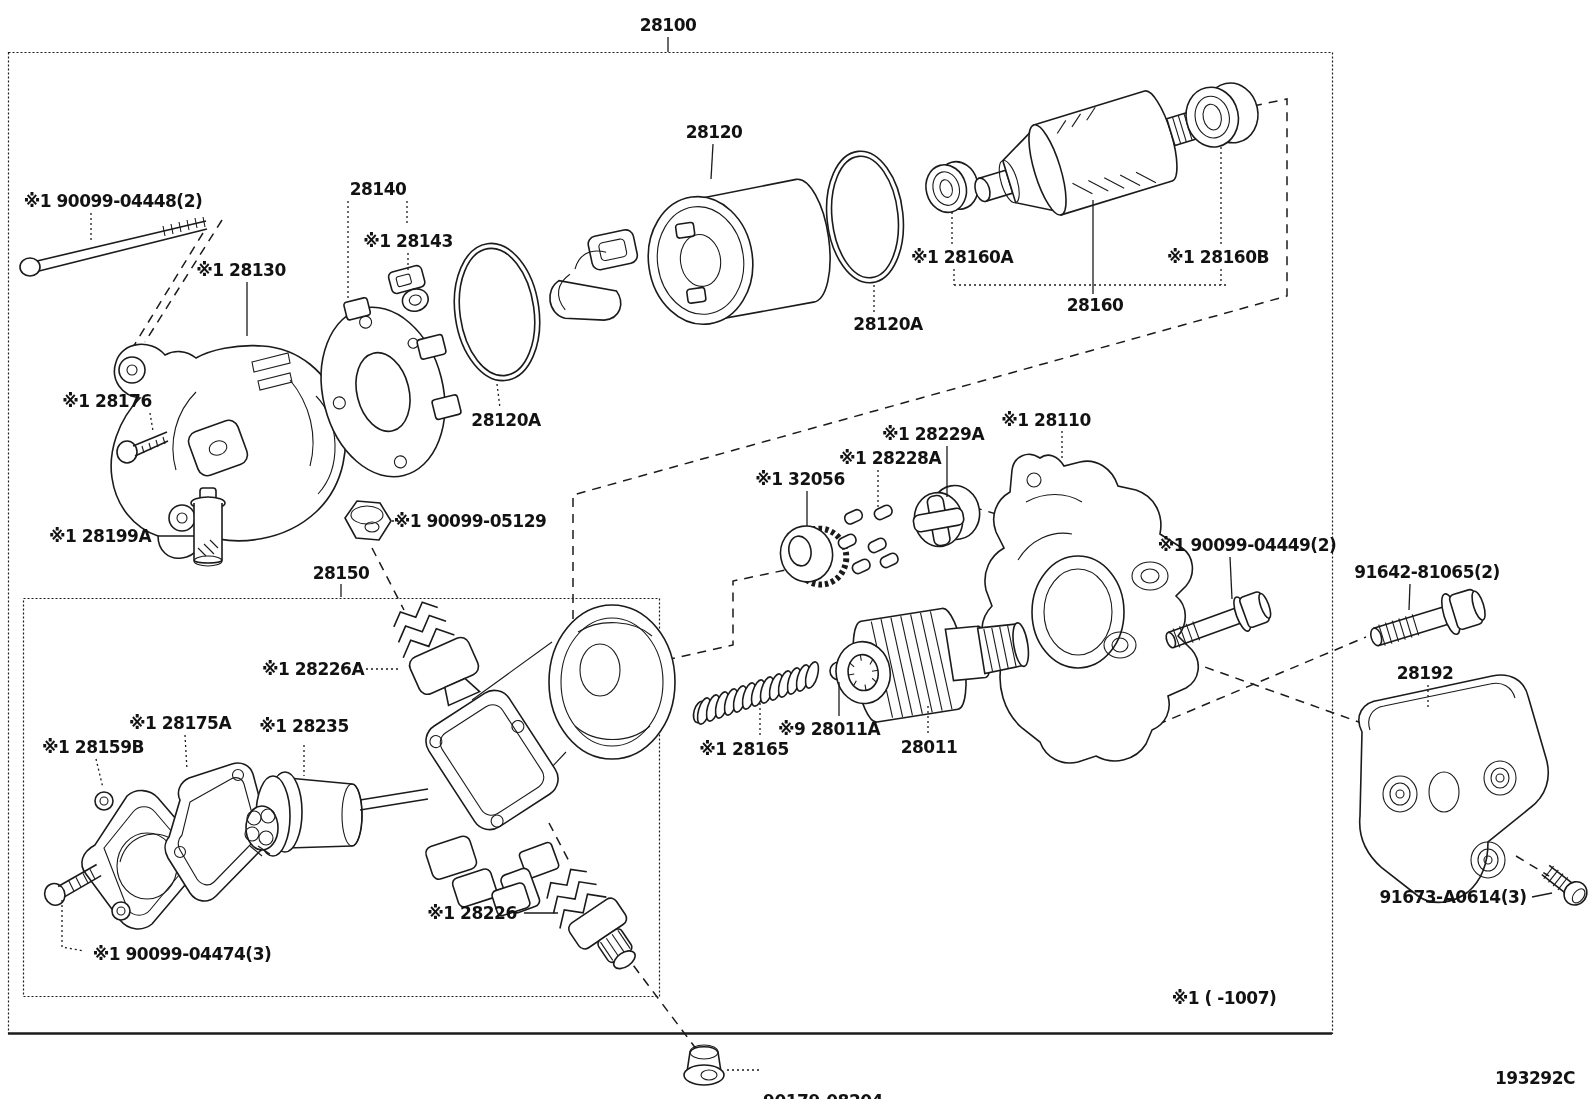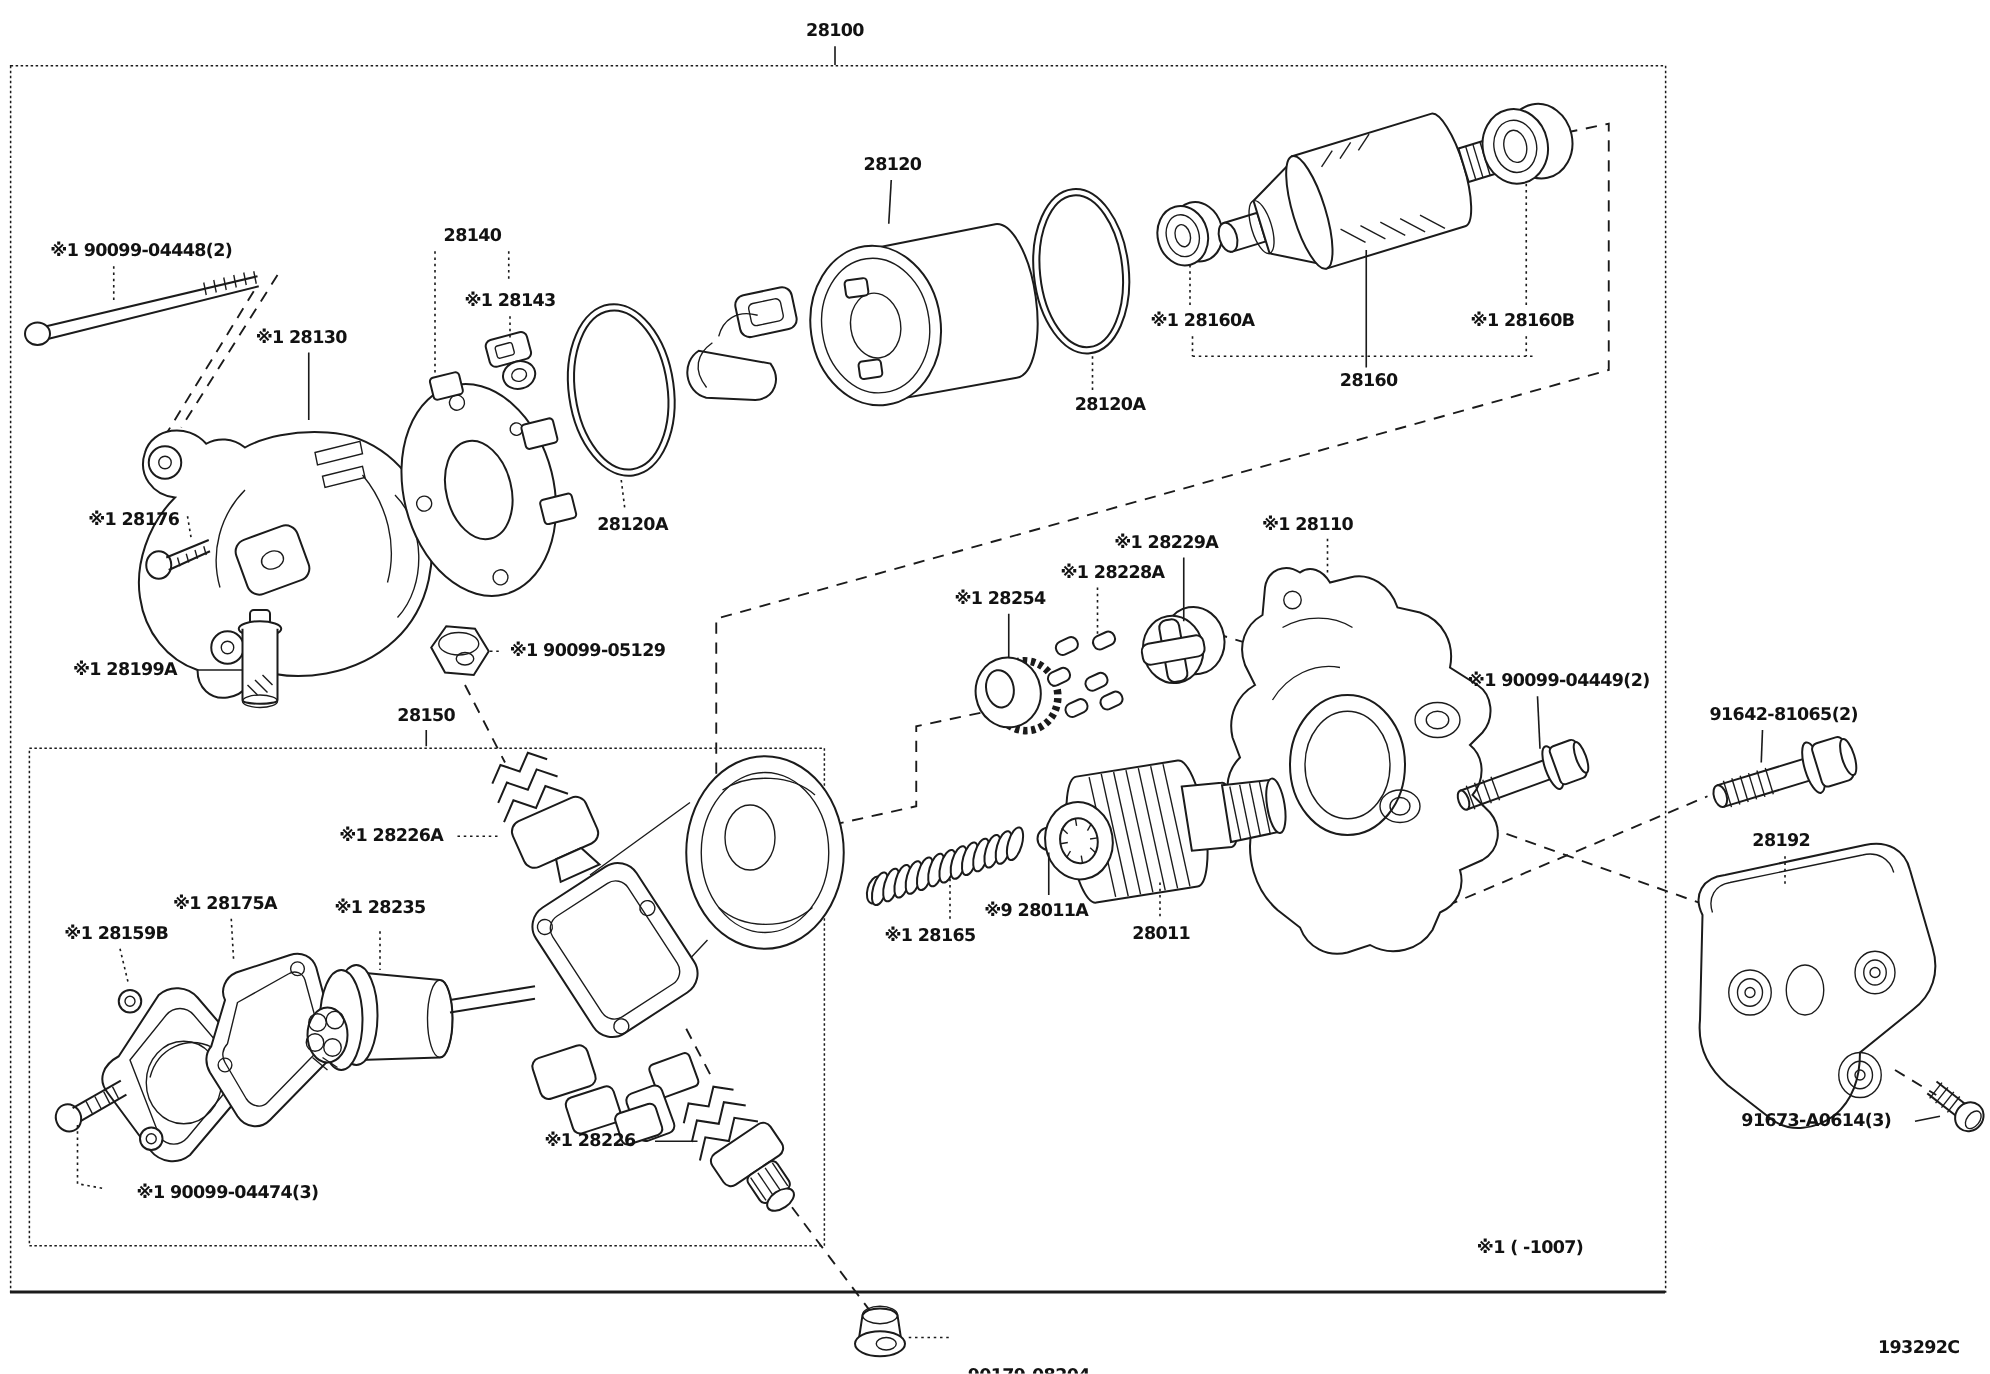--- a/index.html
+++ b/index.html
@@ -1,20 +1,20 @@
 <!DOCTYPE html>
 <html><head>
 <meta charset="utf-8">
 <style>
   html,body{margin:0;padding:0;background:#fff;}
   .stage{position:relative;width:1592px;height:1099px;background:#fff;overflow:hidden;
          font-family:"DejaVu Sans","Liberation Sans",sans-serif;}
   .stage svg{position:absolute;left:0;top:0;}
   .lbl{position:absolute;transform:translate(-50%,-50%);white-space:nowrap;
-       font-weight:bold;font-size:14px;letter-spacing:-0.5px;color:#121212;}
+       font-weight:bold;font-size:17px;letter-spacing:-0.5px;color:#121212;}
   svg *{vector-effect:non-scaling-stroke;}
   .ln{stroke:#1b1b1b;fill:none;stroke-width:1.6;}
   .w{stroke:#1b1b1b;fill:#fff;stroke-width:1.6;}
   .thin{stroke:#1b1b1b;fill:none;stroke-width:1.1;}
   .lead{stroke:#1b1b1b;fill:none;stroke-width:1.3;}
   .leadd{stroke:#1b1b1b;fill:none;stroke-width:1.3;stroke-dasharray:2,3;}
   .dash{stroke:#1b1b1b;fill:none;stroke-width:1.5;stroke-dasharray:9,7;}
   .boxd{stroke:#1b1b1b;fill:none;stroke-width:1.2;stroke-dasharray:2,2;}
 </style>
 </head>
@@ -503,34 +503,34 @@
     <line x1="1532" y1="897" x2="1552" y2="893" class="lead"></line>
     <line x1="727" y1="1070" x2="760" y2="1070" class="leadd"></line>
   </g>
 </svg>
 
   <div class="lbl" style="left:668px;top:25px">28100</div>
   <div class="lbl" style="left:113px;top:201px">※1 90099-04448(2)</div>
   <div class="lbl" style="left:378px;top:189px">28140</div>
   <div class="lbl" style="left:408px;top:241px">※1 28143</div>
   <div class="lbl" style="left:241px;top:270px">※1 28130</div>
-  <div class="lbl" style="left:107px;top:416px">※1 28176</div>
+  <div class="lbl" style="left:107px;top:401px">※1 28176</div>
   <div class="lbl" style="left:100px;top:536px">※1 28199A</div>
   <div class="lbl" style="left:470px;top:521px">※1 90099-05129</div>
   <div class="lbl" style="left:341px;top:573px">28150</div>
   <div class="lbl" style="left:714px;top:132px">28120</div>
   <div class="lbl" style="left:506px;top:420px">28120A</div>
   <div class="lbl" style="left:888px;top:324px">28120A</div>
   <div class="lbl" style="left:962px;top:257px">※1 28160A</div>
   <div class="lbl" style="left:1218px;top:257px">※1 28160B</div>
   <div class="lbl" style="left:1095px;top:305px">28160</div>
   <div class="lbl" style="left:1046px;top:420px">※1 28110</div>
   <div class="lbl" style="left:933px;top:434px">※1 28229A</div>
   <div class="lbl" style="left:890px;top:458px">※1 28228A</div>
-  <div class="lbl" style="left:800px;top:479px">※1 28254</div>
+  <div class="lbl" style="left:800px;top:479px">※1 32056</div>
   <div class="lbl" style="left:1247px;top:545px">※1 90099-04449(2)</div>
   <div class="lbl" style="left:1427px;top:572px">91642-81065(2)</div>
   <div class="lbl" style="left:1425px;top:673px">28192</div>
   <div class="lbl" style="left:313px;top:669px">※1 28226A</div>
   <div class="lbl" style="left:180px;top:723px">※1 28175A</div>
   <div class="lbl" style="left:93px;top:747px">※1 28159B</div>
   <div class="lbl" style="left:304px;top:726px">※1 28235</div>
   <div class="lbl" style="left:472px;top:913px">※1 28226</div>
   <div class="lbl" style="left:182px;top:954px">※1 90099-04474(3)</div>
   <div class="lbl" style="left:744px;top:749px">※1 28165</div>

